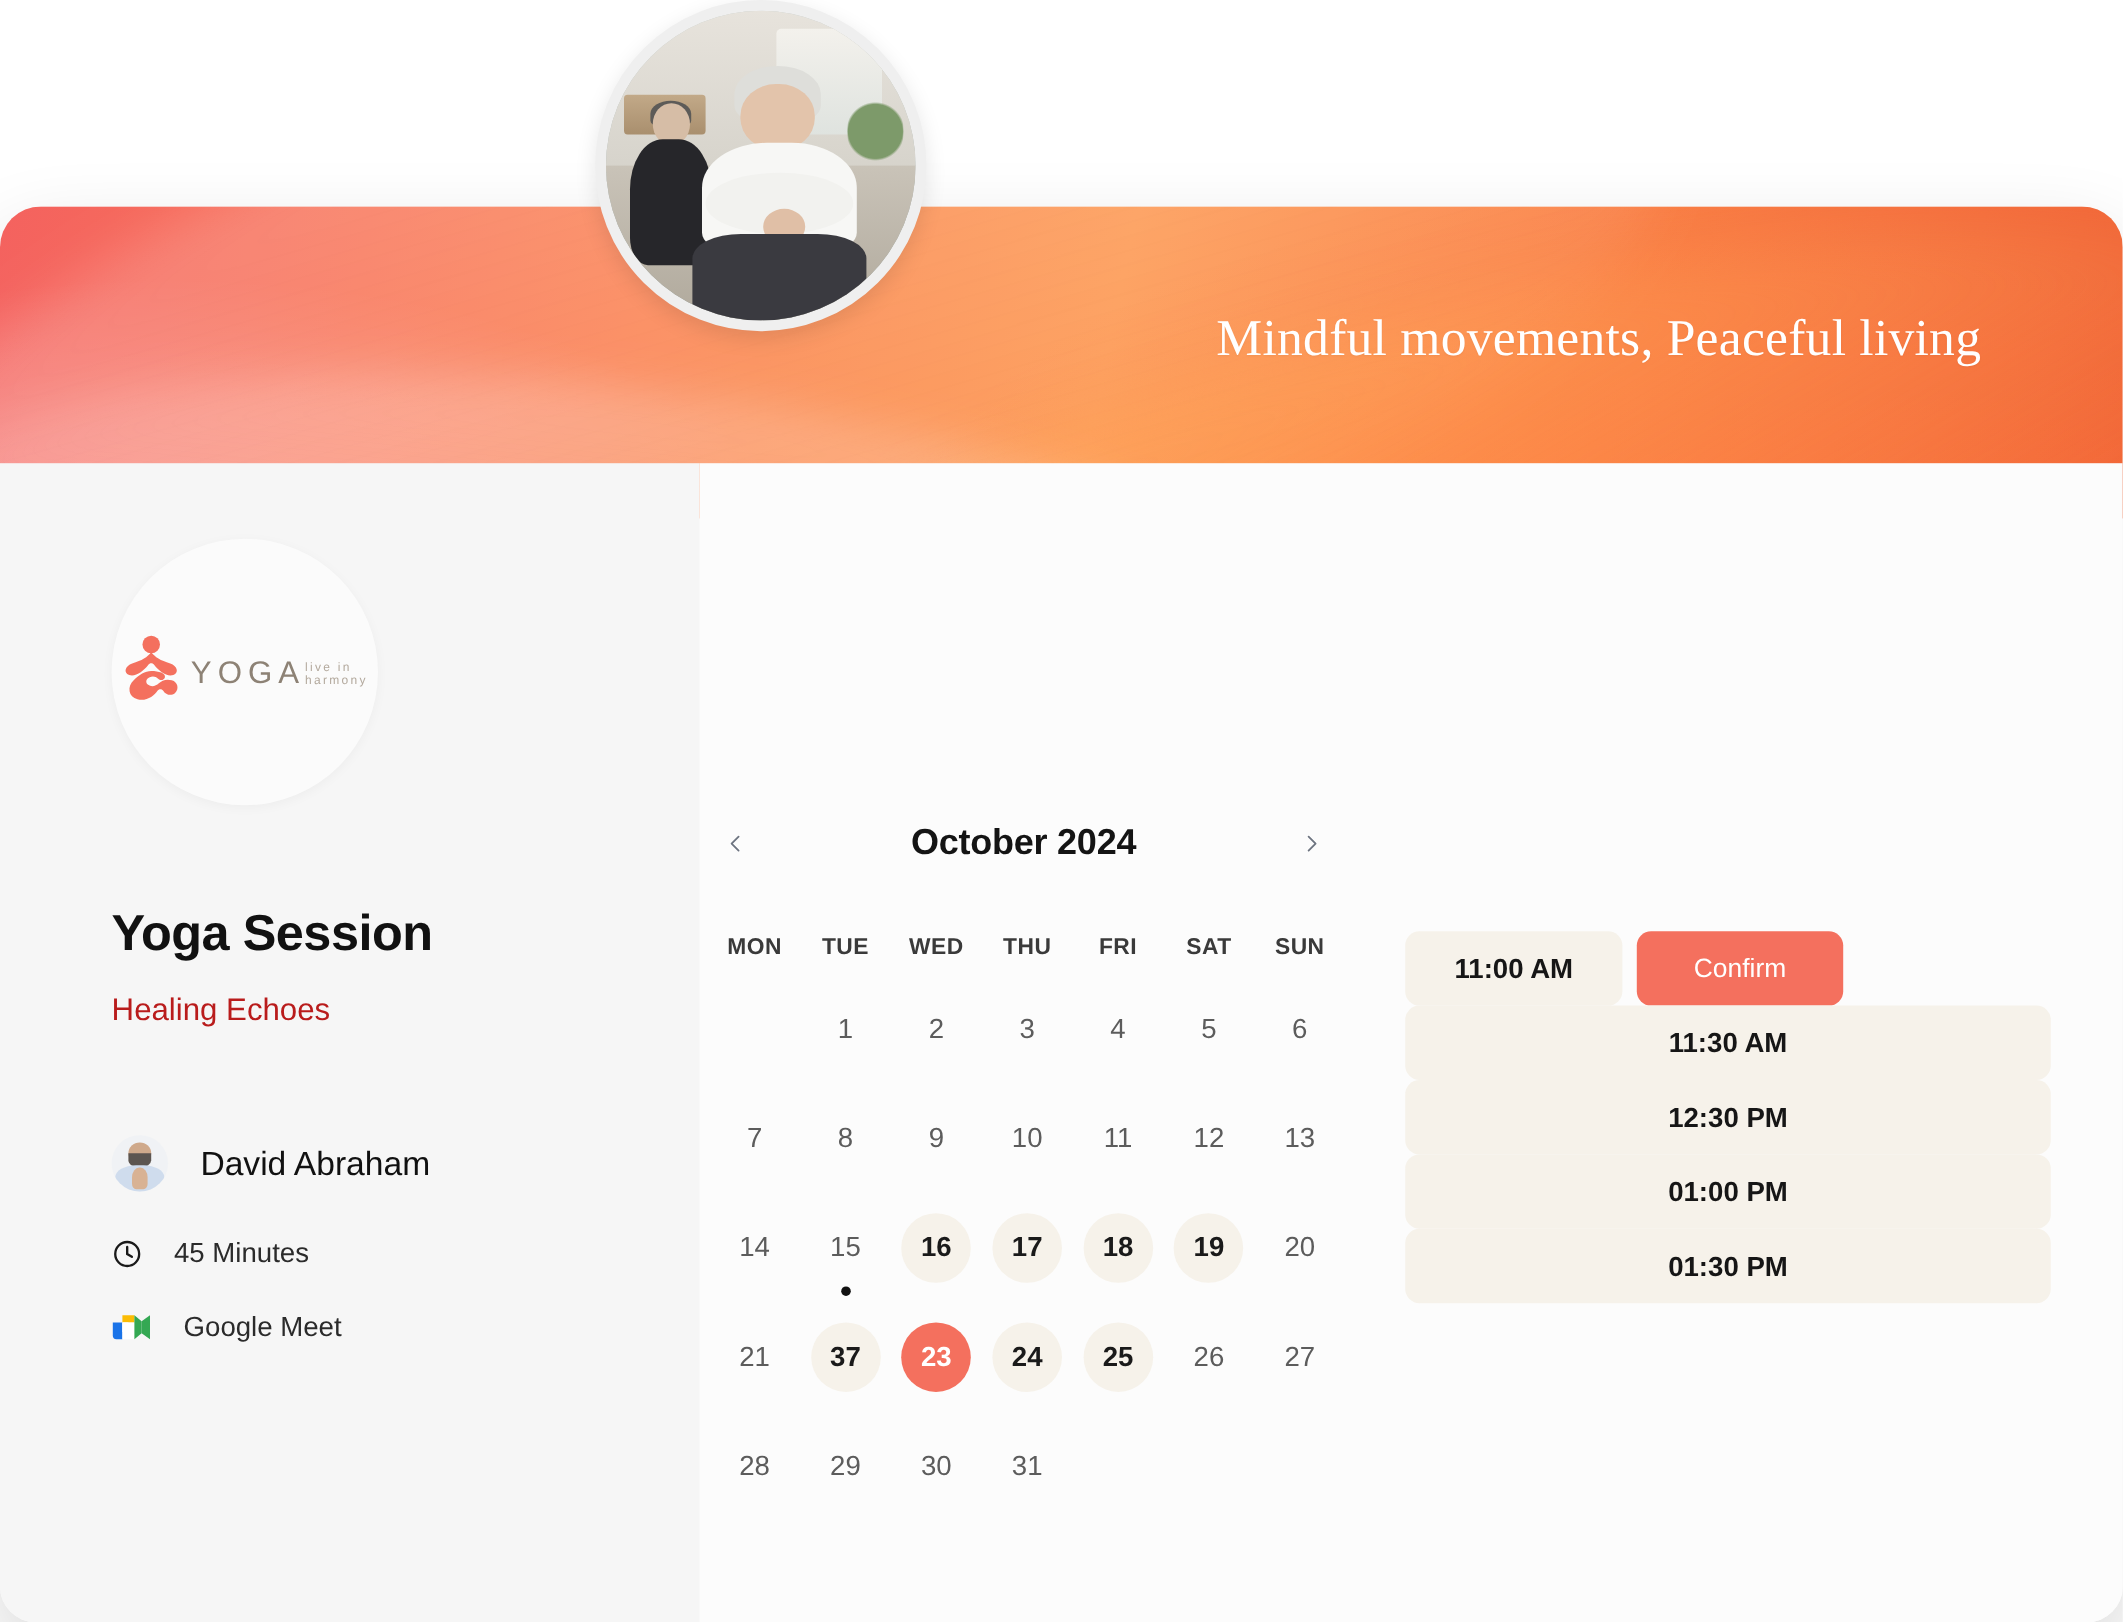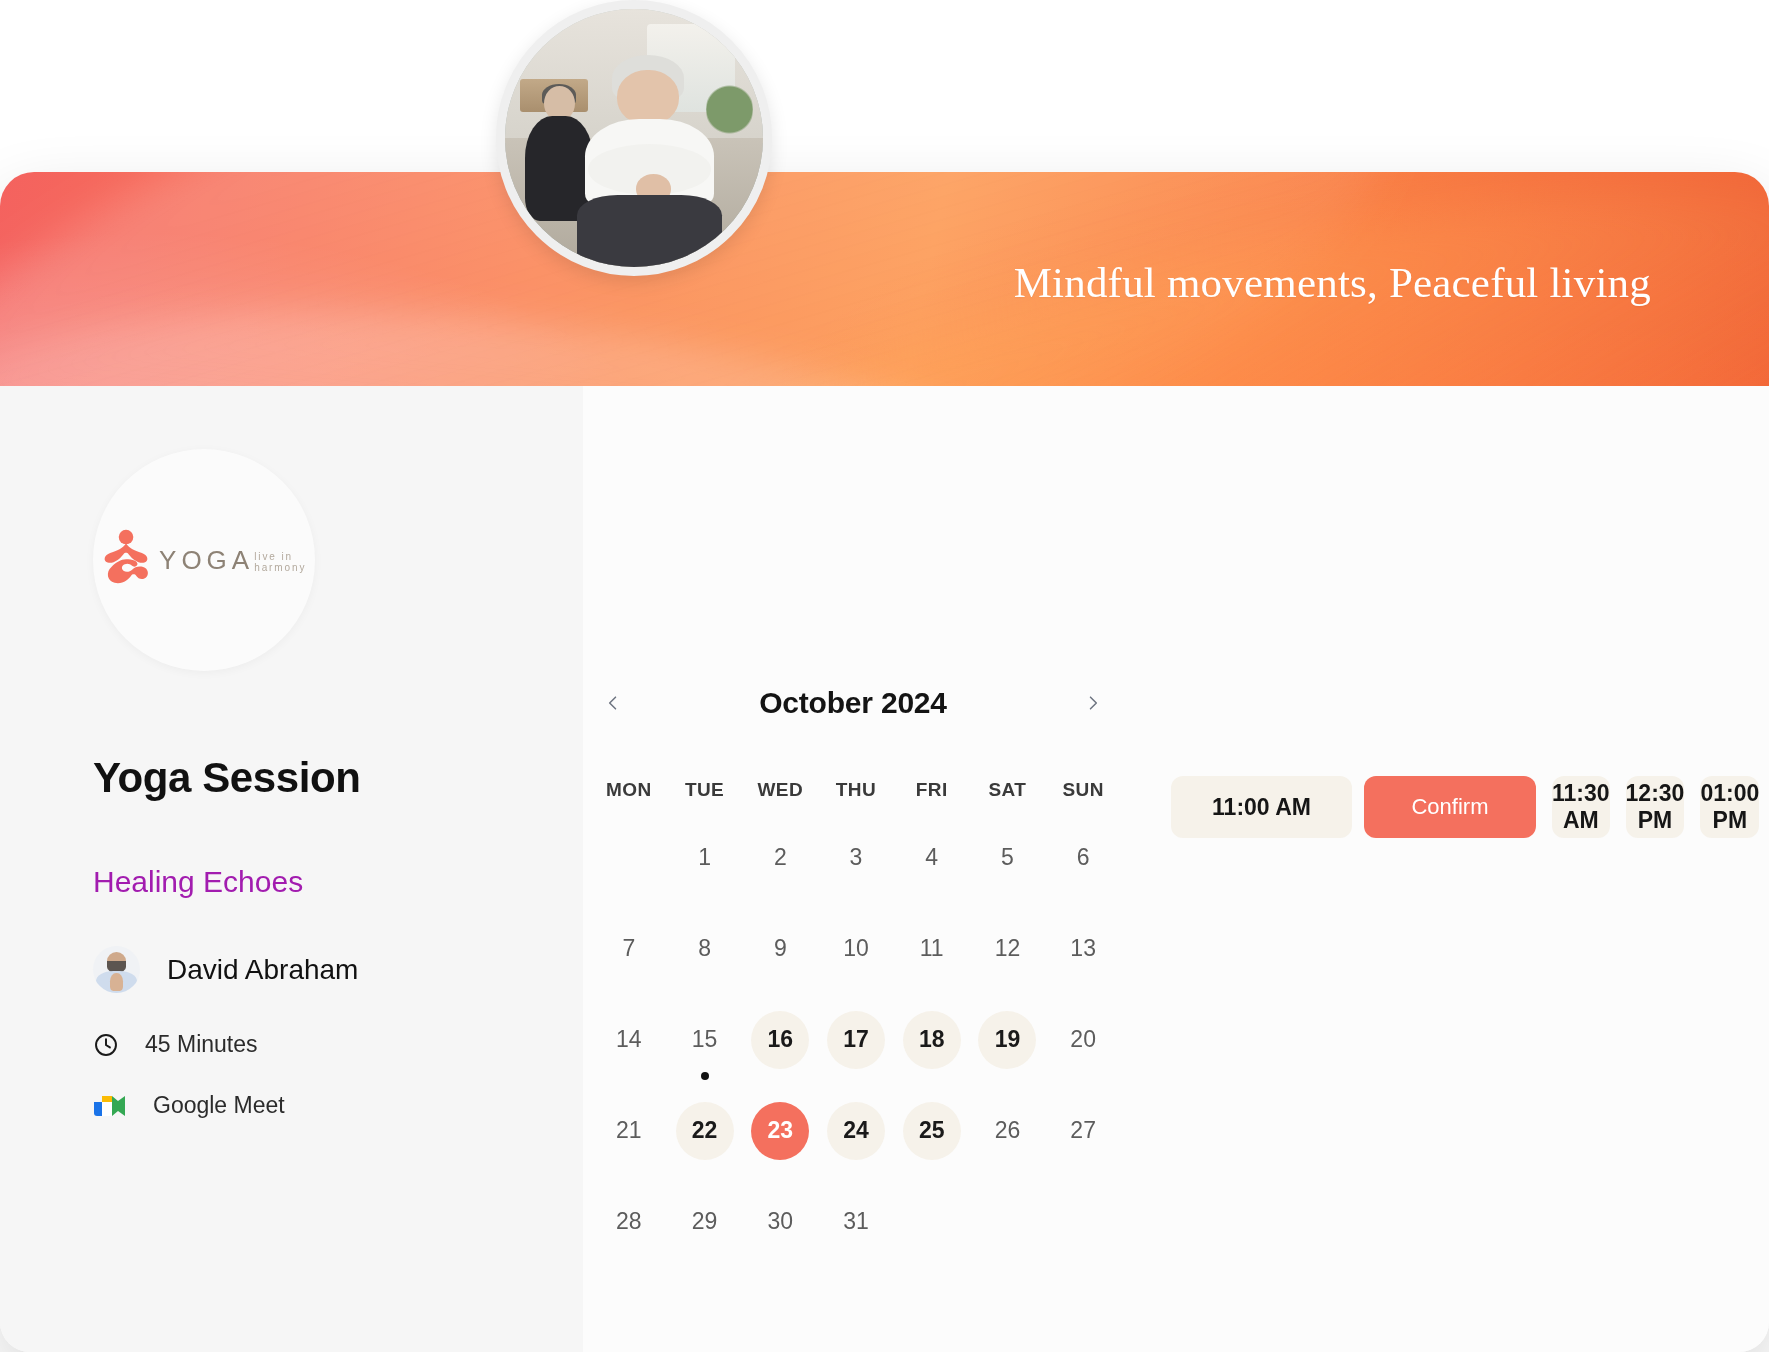--- a/index.html
+++ b/index.html
@@ -182,21 +182,21 @@
   .brand-sub {
     font-size: 10px; letter-spacing: 1.9px; color: #b3a99d; margin-top: 3px;
   }
 
   .session-title {
     position: absolute; left: 93px; top: 368px;
     font-size: 42px; font-weight: bold; color: #111; letter-spacing: -.4px;
   }
   .session-sub {
     position: absolute; left: 93px; top: 440px;
-    font-size: 30px; color: #a21caf; margin-top: 39px;
+    font-size: 26px; color: #b91c1c;
   }
 
   .host-row {
     position: absolute; left: 93px; top: 560px;
     display: flex; align-items: center; gap: 27px;
   }
   .host-avatar {
     width: 47px; height: 47px; border-radius: 50%;
     background: #f0f2f5; overflow: hidden; position: relative;
     flex: 0 0 auto;
@@ -275,21 +275,21 @@
     transform: translateX(-50%);
     width: 8px; height: 8px; border-radius: 50%;
     background: #111;
   }
   .cal-cell.empty .cal-day { visibility: hidden; }
 
   
   .slots {
     position: absolute; left: 588px; top: 390px;
     width: 538px;
-    display: flex; flex-direction: row; gap: 16px;
+    display: flex; flex-direction: column; gap: 0;
   }
   .slot-row { display: flex; gap: 12px; height: 62px; }
   .slot {
     flex: 1 1 auto;
     background: #f6f2ea;
     border-radius: 12px;
     display: flex; align-items: center; justify-content: center;
     font-size: 23px; font-weight: bold; color: #161616;
     cursor: pointer;
     border: none;
@@ -449,21 +449,21 @@
           <div class="cal-cell">
             <div class="cal-day avail">19</div>
           </div>
           <div class="cal-cell">
             <div class="cal-day">20</div>
           </div>
           <div class="cal-cell">
             <div class="cal-day">21</div>
           </div>
           <div class="cal-cell">
-            <div class="cal-day avail">22</div>
+            <div class="cal-day avail">37</div>
           </div>
           <div class="cal-cell">
             <div class="cal-day selected">23</div>
           </div>
           <div class="cal-cell">
             <div class="cal-day avail">24</div>
           </div>
           <div class="cal-cell">
             <div class="cal-day avail">25</div>
           </div>

